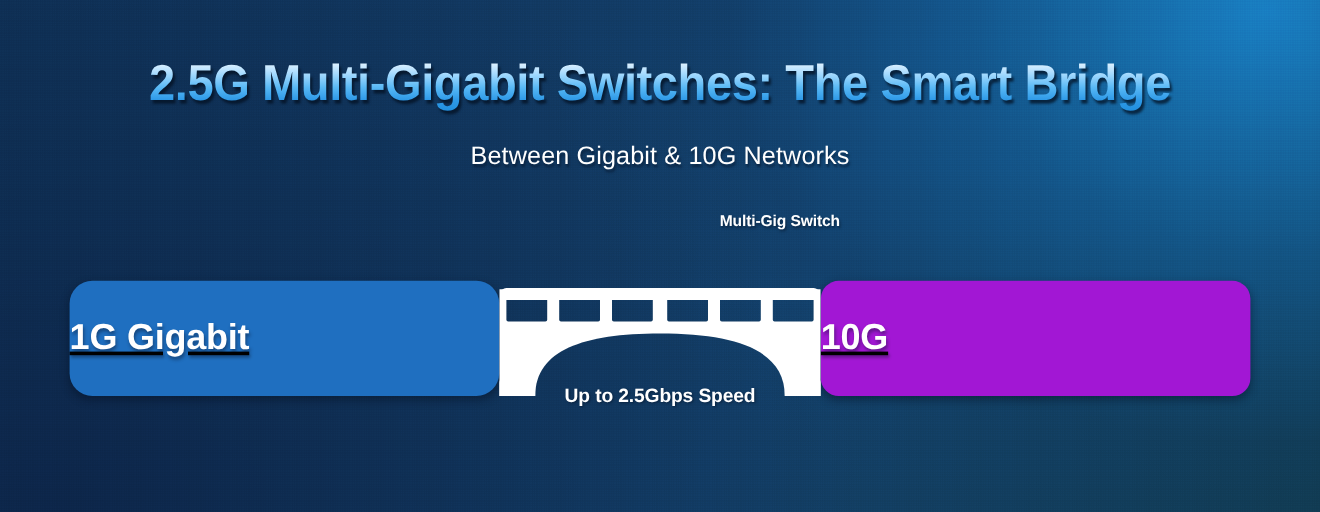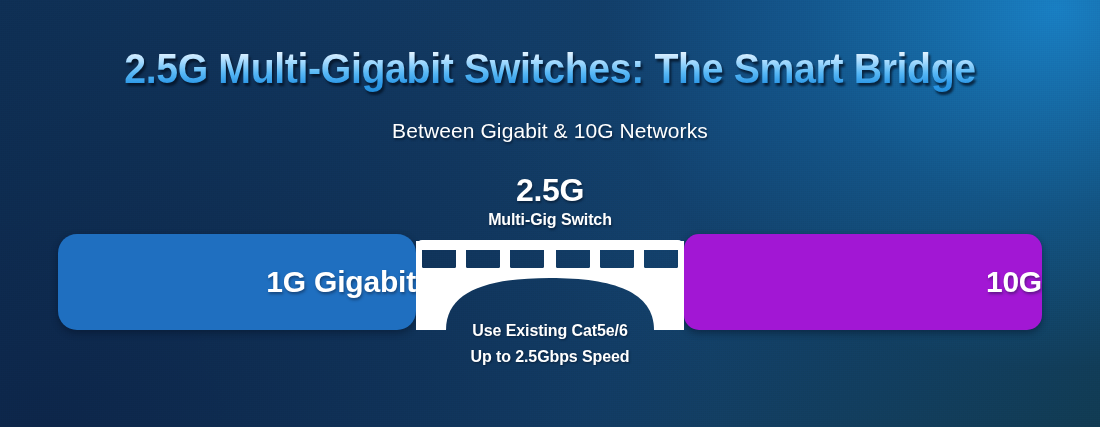--- a/index.html
+++ b/index.html
@@ -80,38 +80,40 @@
   }
   #switch-speed {
     font-size: 32px;
     font-weight: bold;
     color: #ffffff;
     line-height: 36px;
     letter-spacing: -0.3px;
     text-shadow: 1px 2px 2px rgba(3,16,34,0.5);
   }
   #switch-sub {
-    font-size: 16px;
+    font-size: 13px;
     font-weight: bold;
     color: #ffffff;
     line-height: 24px;
     letter-spacing: -0.1px;
     text-shadow: 1px 2px 2px rgba(3,16,34,0.5);
+    text-align: right;
   }
 
   
   .endbox {
     position: absolute;
     top: 234px;
     height: 96px;
     border-radius: 19px;
     display: flex;
     align-items: center;
-    justify-content: flex-end;
+    justify-content: flex-start;
     box-shadow: 0 3px 7px rgba(4,16,34,0.45);
+    text-decoration: underline;
   }
   .endbox-label {
     font-size: 30px;
     font-weight: bold;
     color: #ffffff;
     letter-spacing: -0.2px;
     text-shadow: 1px 2px 3px rgba(10,20,40,0.45);
   }
   #box-left  { left: 58px;  width: 358px; }
   #box-right { left: 684px; width: 358px; border-radius: 15px; }
@@ -155,21 +157,20 @@
 
   <div class="endbox" id="box-left" style="background: rgb(31, 111, 192);">
     <span class="endbox-label">1G Gigabit</span>
   </div>
 
   <div class="endbox" id="box-right" style="background: rgb(162, 23, 212);">
     <span class="endbox-label">10G</span>
   </div>
 
   <div id="switch-label">
-    <div id="switch-speed">2.5G</div>
     <div id="switch-sub">Multi-Gig Switch</div>
   </div>
 
   <div id="bridge">
     <svg width="268" height="96" viewBox="0 0 268 96" xmlns="http://www.w3.org/2000/svg">
       <defs>
         <mask id="bridge-mask">
           <rect x="0" y="0" width="268" height="96" fill="#000"></rect>
 
           <path d="M0,7 h268 v89 h-268 z" fill="#fff"></path>
@@ -190,17 +191,16 @@
       </g>
 
       <rect x="1" y="6" width="266" height="10" rx="5" fill="#ffffff"></rect>
 
       <path d="M0,96 v-10 a10,10 0 0 1 10,-10 h20 v20 z" fill="#ffffff"></path>
       <path d="M268,96 v-10 a10,10 0 0 0 -10,-10 h-20 v20 z" fill="#ffffff"></path>
     </svg>
   </div>
 
   <div id="features">
-    <div class="feature-line">Use Existing Cat5e/6</div>
     <div class="feature-line">Up to 2.5Gbps Speed</div>
   </div>
 
 </div>
 
 </body></html>

